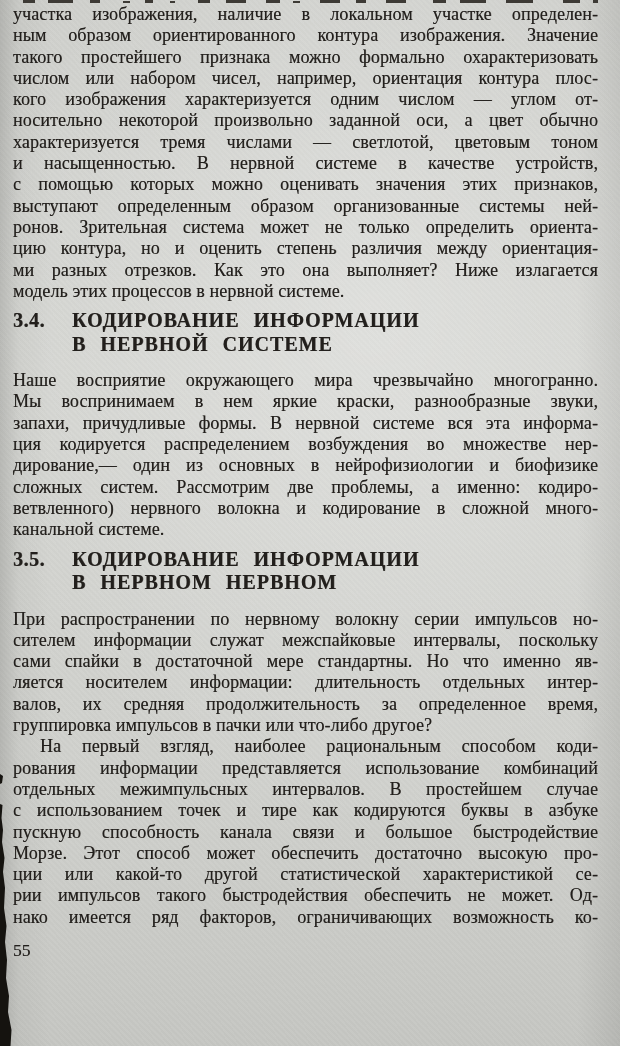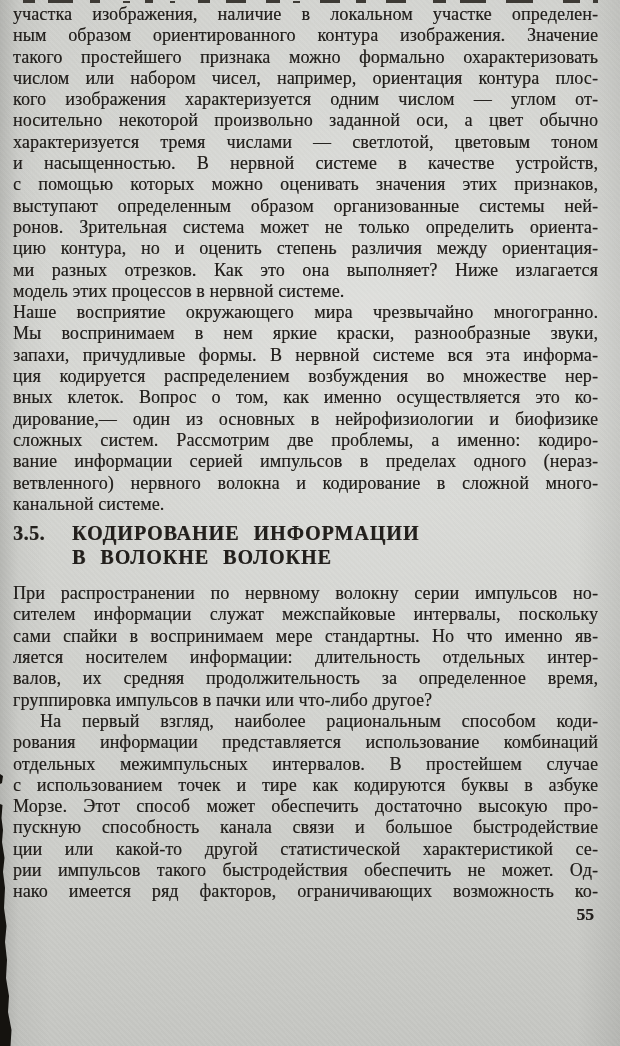--- a/index.html
+++ b/index.html
@@ -56,24 +56,24 @@
   }
   .h-num {
     display: inline-block;
     width: 59px;
     letter-spacing: 0.5px;
     word-spacing: 0;
   }
   .h-line2 { padding-left: 59px; }
 
   .page-num {
-    margin-top: 2px;
+    margin-top: 13px;
     padding-right: 4px;
-    text-align: right;
-    font-weight: bold;
+    text-align: left;
+    font-weight: normal;
     font-size: 17.5px;
     line-height: 18px;
     text-shadow: 0.3px 0.3px 0 rgba(32,29,25,0.55);
   }
 
   
   .top-cut {
     position: absolute;
     top: 0; left: 13px; right: 22px;
     height: 4px;
@@ -121,57 +121,61 @@
       <div class="line">характеризуется тремя числами — светлотой, цветовым тоном</div>
       <div class="line">и насыщенностью. В нервной системе в качестве устройств,</div>
       <div class="line">с помощью которых можно оценивать значения этих признаков,</div>
       <div class="line">выступают определенным образом организованные системы ней-</div>
       <div class="line">ронов. Зрительная система может не только определить ориента-</div>
       <div class="line">цию контура, но и оценить степень различия между ориентация-</div>
       <div class="line">ми разных отрезков. Как это она выполняет? Ниже излагается</div>
       <div class="line line-last">модель этих процессов в нервной системе.</div>
     </div>
 
+  <div class="heading">
+    <div>
+      <span class="h-num">3.4.</span><span>КОДИРОВАНИЕ ИНФОРМАЦИИ</span>
+    </div>
+    <div class="h-line2">В НЕРВНОЙ СИСТЕМЕ</div>
+  </div>
 
   <div class="para">
       <div class="line">Наше восприятие окружающего мира чрезвычайно многогранно.</div>
       <div class="line">Мы воспринимаем в нем яркие краски, разнообразные звуки,</div>
       <div class="line">запахи, причудливые формы. В нервной системе вся эта информа-</div>
       <div class="line">ция кодируется распределением возбуждения во множестве нер-</div>
-      <div class="line">вных клеток. Вопрос о том, как именно осуществляется это ко-</div>
       <div class="line">дирование,— один из основных в нейрофизиологии и биофизике</div>
       <div class="line">сложных систем. Рассмотрим две проблемы, а именно: кодиро-</div>
-      <div class="line">вание информации серией импульсов в пределах одного (нераз-</div>
       <div class="line">ветвленного) нервного волокна и кодирование в сложной много-</div>
       <div class="line line-last">канальной системе.</div>
     </div>
 
   <div class="heading">
     <div>
       <span class="h-num">3.5.</span><span>КОДИРОВАНИЕ ИНФОРМАЦИИ</span>
     </div>
-    <div class="h-line2">В ВОЛОКНЕ ВОЛОКНЕ</div>
+    <div class="h-line2">В НЕРВНОМ НЕРВНОМ</div>
   </div>
 
   <div class="para">
       <div class="line">При распространении по нервному волокну серии импульсов но-</div>
       <div class="line">сителем информации служат межспайковые интервалы, поскольку</div>
-      <div class="line">сами спайки в воспринимаем мере стандартны. Но что именно яв-</div>
+      <div class="line">сами спайки в достаточной мере стандартны. Но что именно яв-</div>
       <div class="line">ляется носителем информации: длительность отдельных интер-</div>
       <div class="line">валов, их средняя продолжительность за определенное время,</div>
       <div class="line line-last">группировка импульсов в пачки или что-либо другое?</div>
     </div>
 
   <div class="para indent-first">
       <div class="line">На первый взгляд, наиболее рациональным способом коди-</div>
       <div class="line">рования информации представляется использование комбинаций</div>
       <div class="line">отдельных межимпульсных интервалов. В простейшем случае</div>
       <div class="line">с использованием точек и тире как кодируются буквы в азбуке</div>
+      <div class="line">пускную способность канала связи и большое быстродействие</div>
       <div class="line">Морзе. Этот способ может обеспечить достаточно высокую про-</div>
-      <div class="line">пускную способность канала связи и большое быстродействие</div>
       <div class="line">ции или какой-то другой статистической характеристикой се-</div>
       <div class="line">рии импульсов такого быстродействия обеспечить не может. Од-</div>
       <div class="line">нако имеется ряд факторов, ограничивающих возможность ко-</div>
     </div>
 
   <div class="page-num">55</div>
 
 </div>
 
 <svg class="binding" width="16" height="280" viewBox="0 0 16 280" preserveAspectRatio="none" aria-hidden="true">

